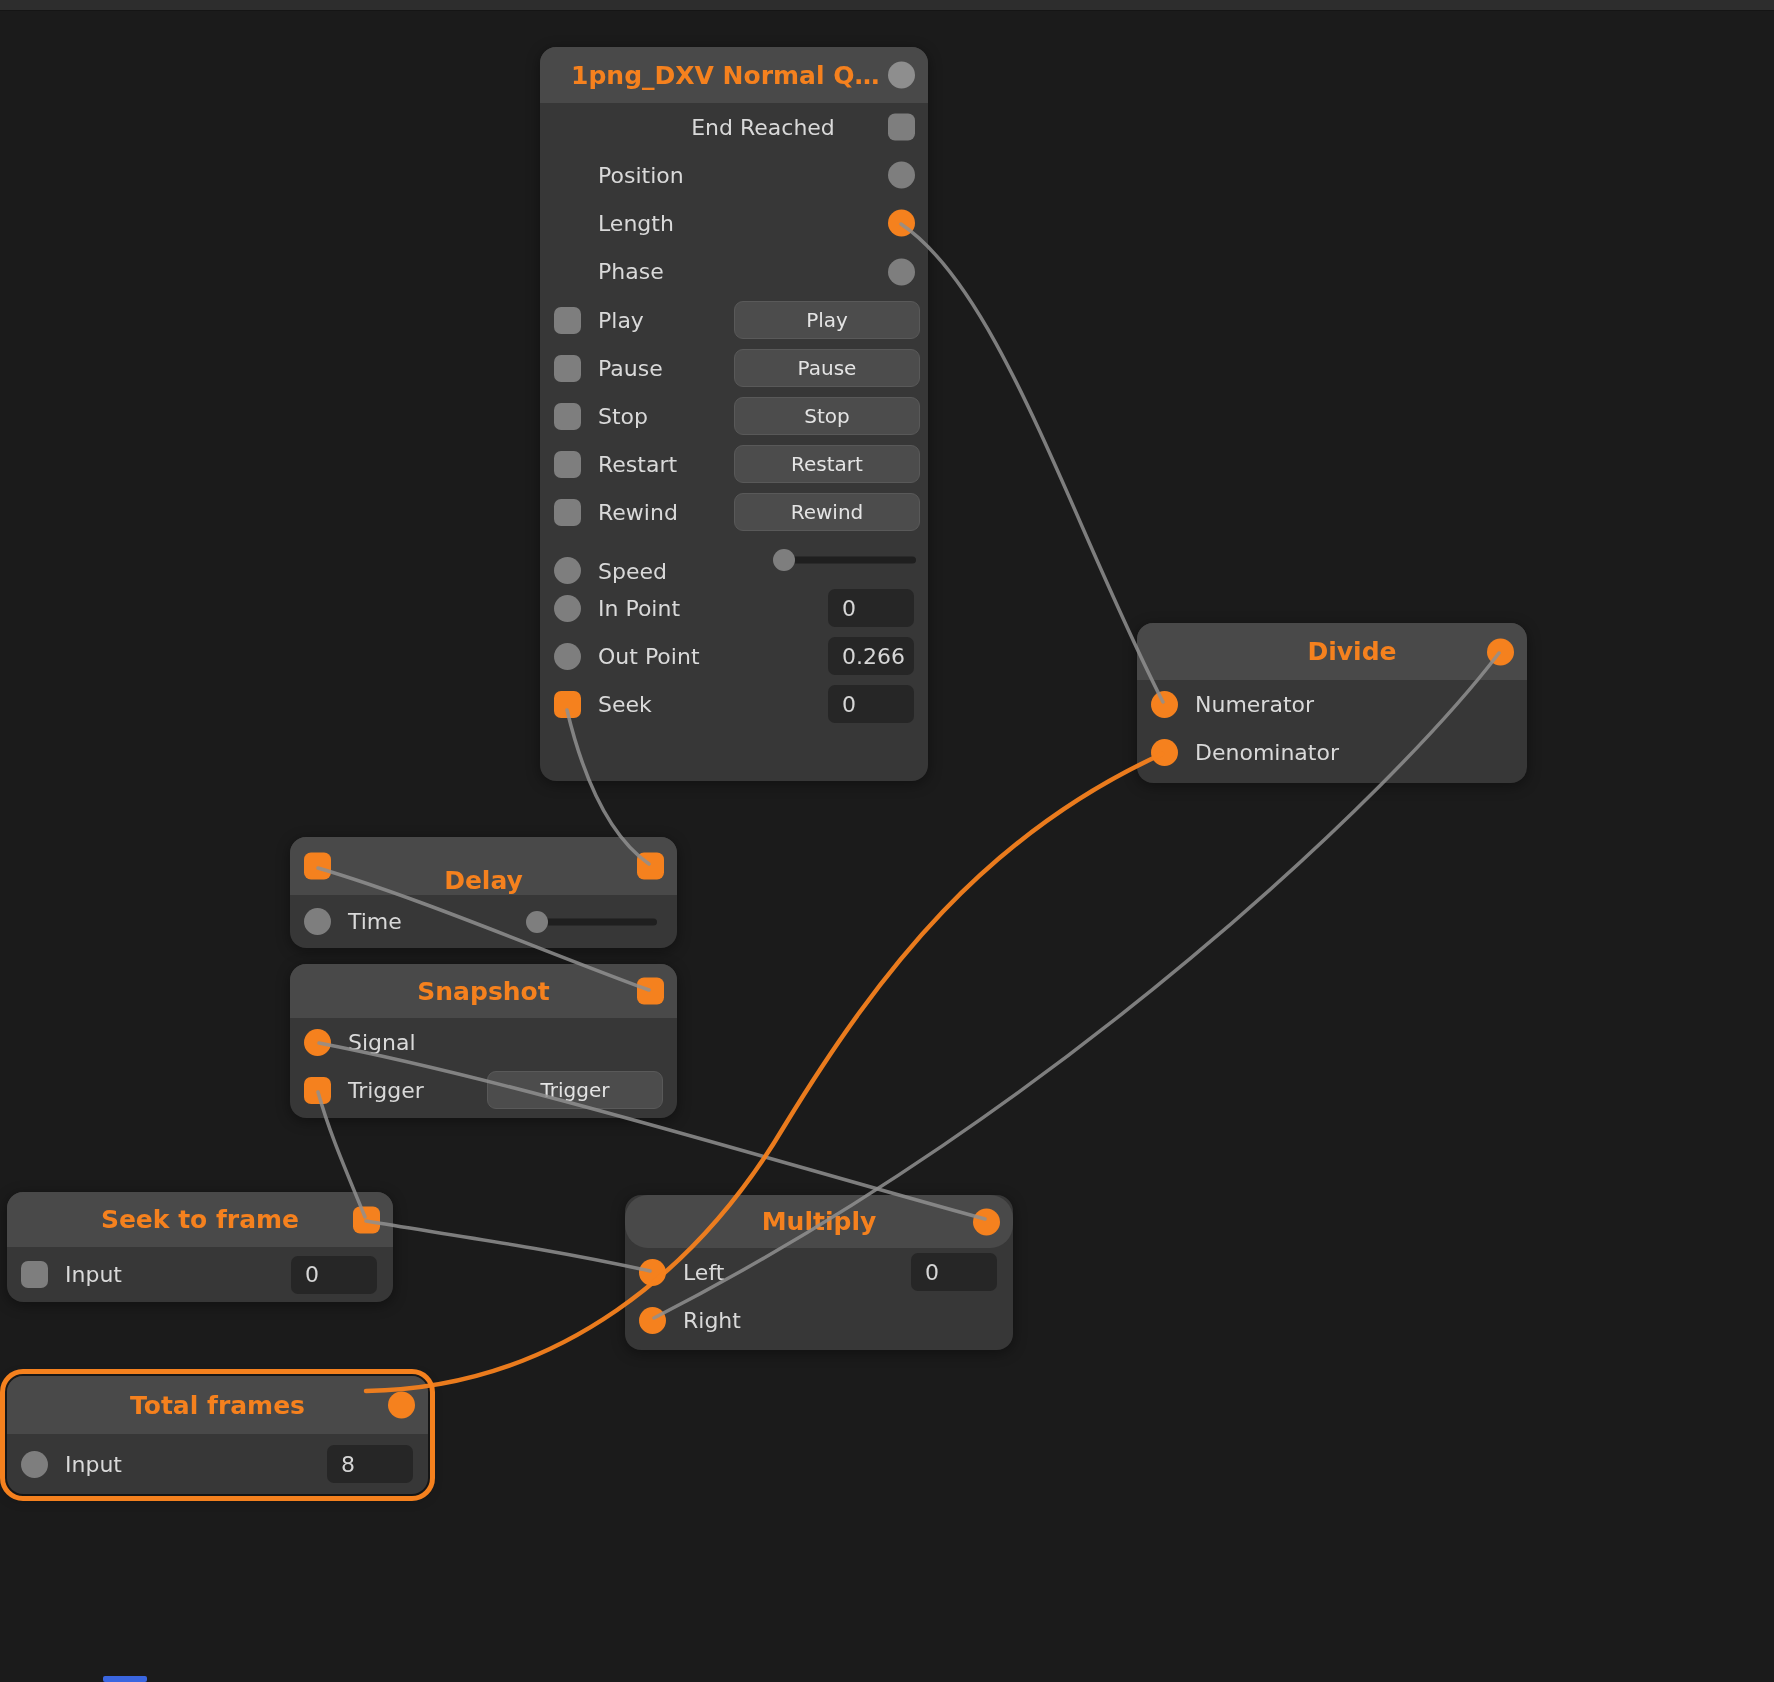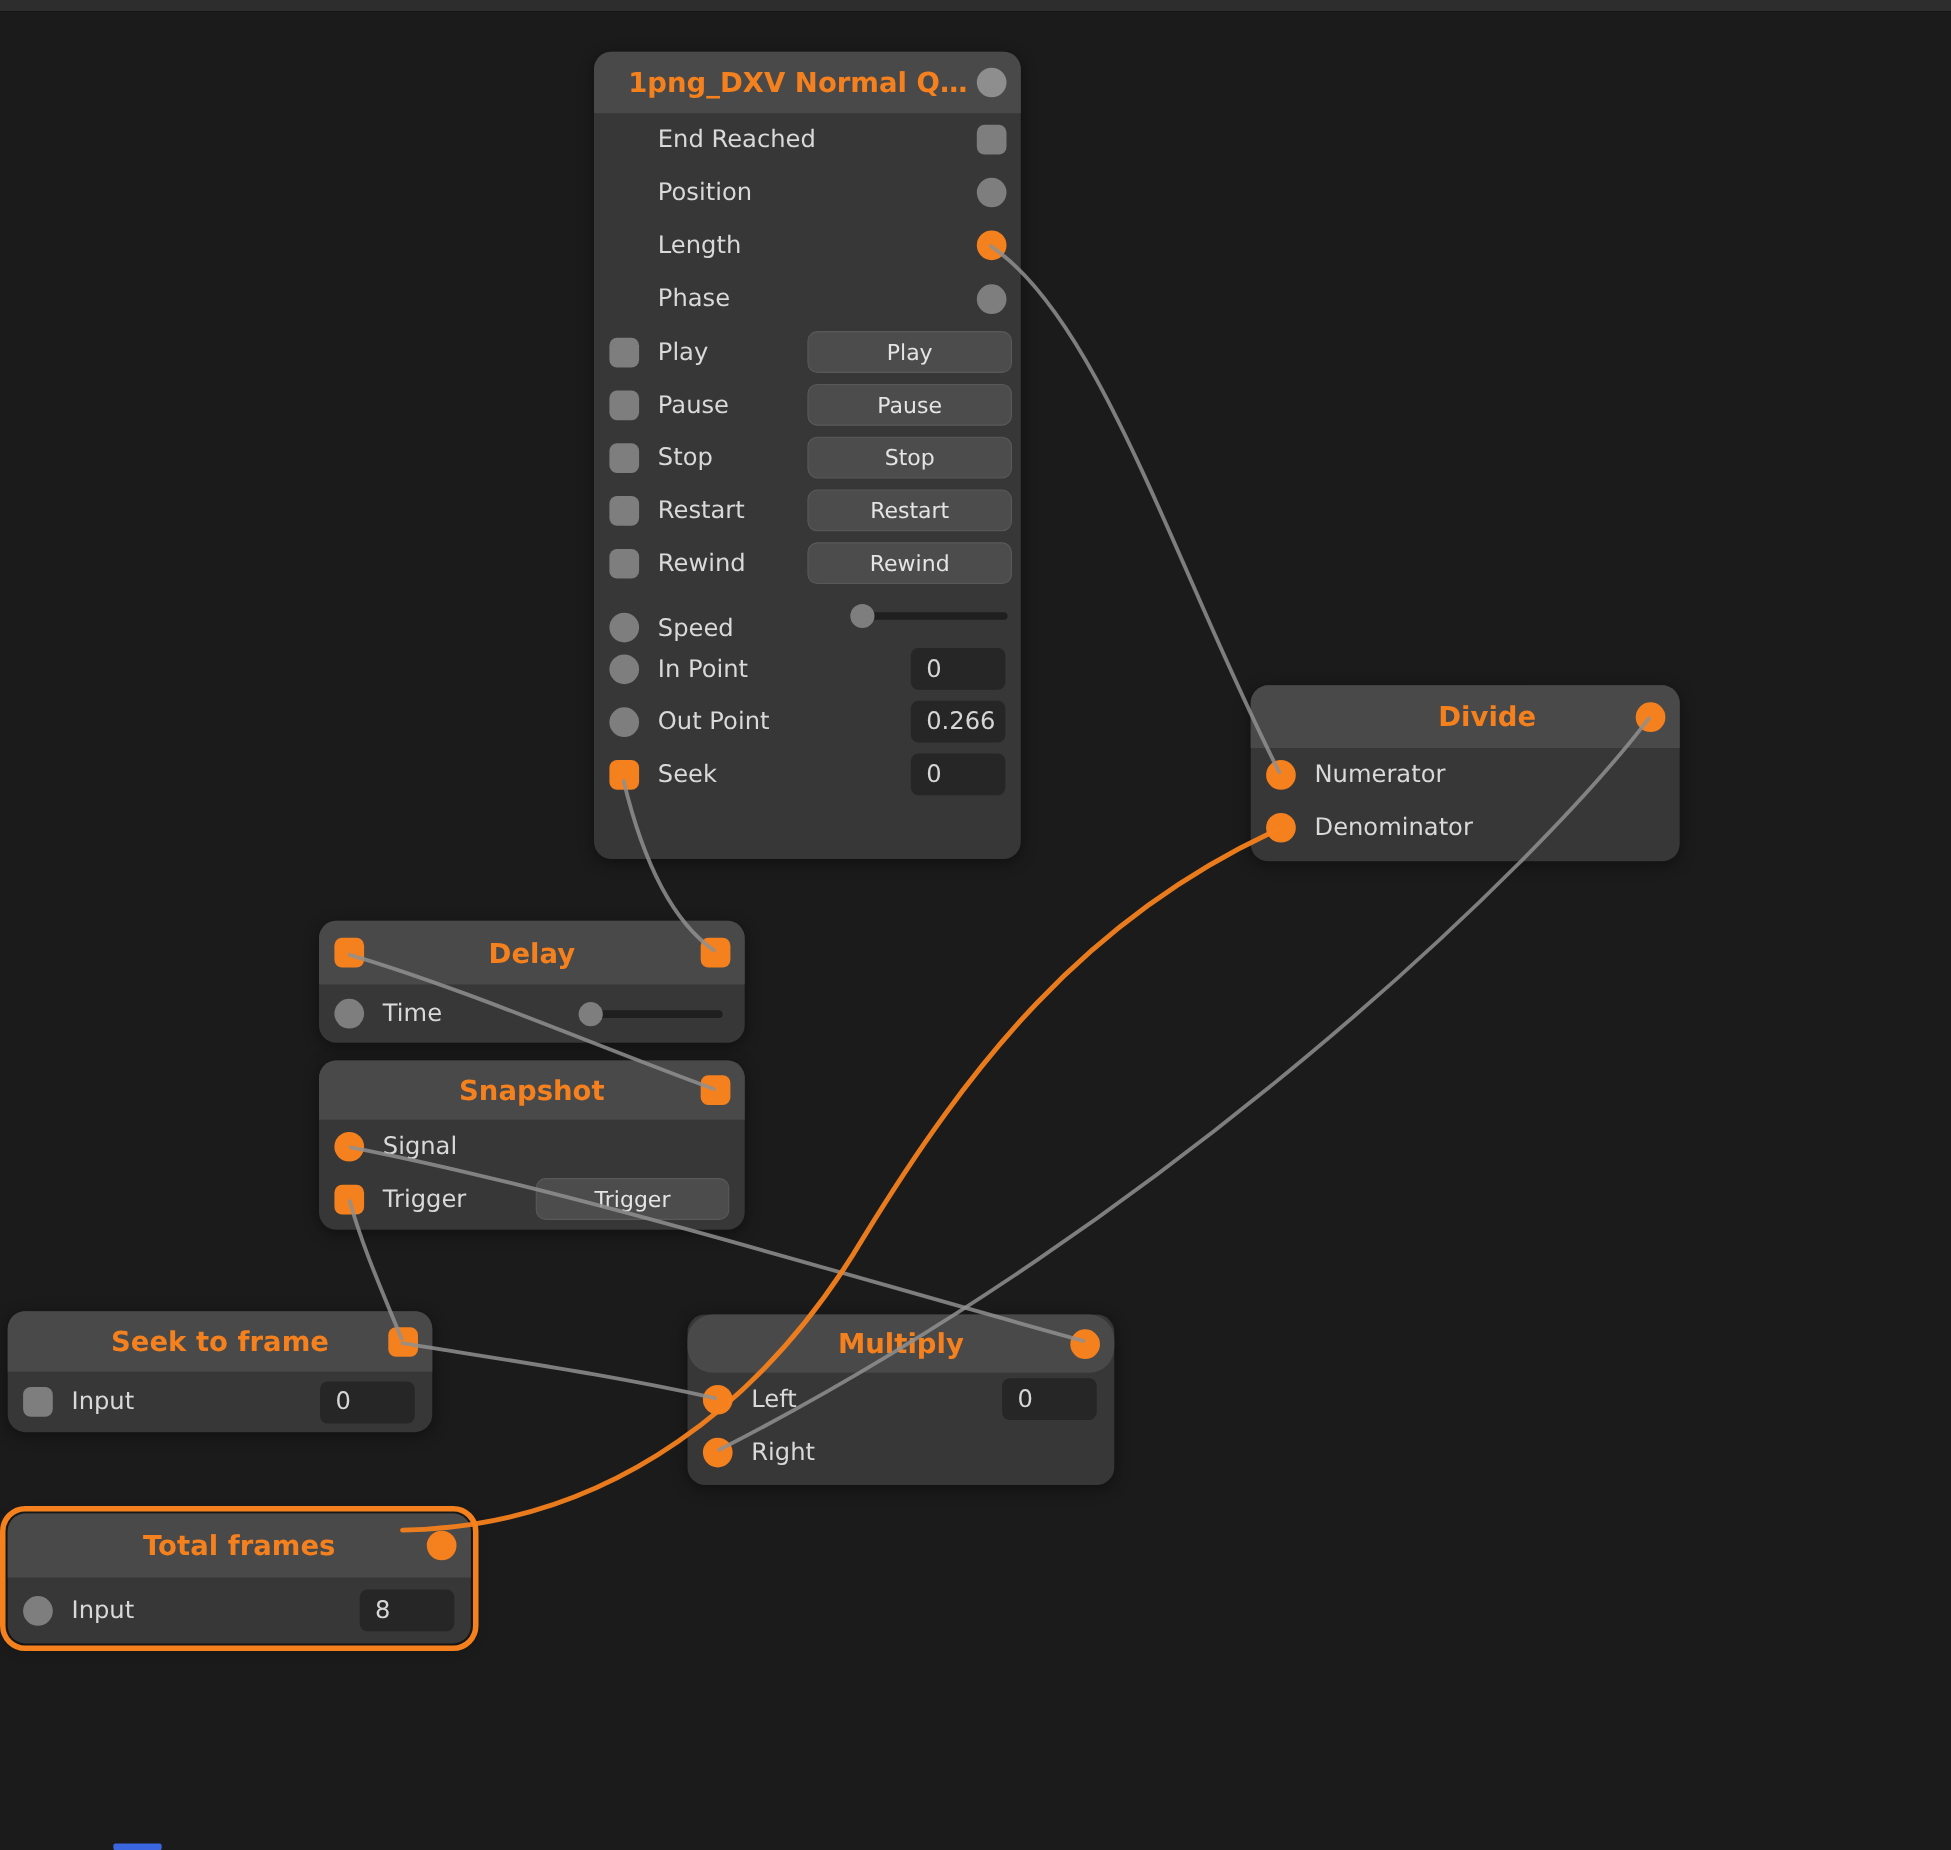--- a/index.html
+++ b/index.html
@@ -84,21 +84,21 @@
 </head>
 <body>
 
 <div class="topbar"></div>
 
 <div class="node" style="left:540px; top:47px; width:388px; height:734px;">
   <div class="node-header" style="height:56px;">
     <div class="node-title">1png_DXV Normal Qu...</div>
     <span class="port circle greyl abs-right"></span>
   </div>
-  <div class="row" style="height:48px;">
+  <div class="row" style="height:48px;justify-content:center;">
     <span class="spacer"></span>
       <span class="label">End Reached</span>
     <span class="port square grey abs-right"></span>
   </div>
   <div class="row" style="height:48px;">
     <span class="spacer"></span>
       <span class="label">Position</span>
     <span class="port circle grey abs-right"></span>
   </div>
   <div class="row" style="height:48px;">
@@ -168,21 +168,21 @@
     <span class="port circle orange"></span>
     <span class="label">Numerator</span>
   </div>
   <div class="row" style="height:48px;">
     <span class="port circle orange"></span>
     <span class="label">Denominator</span>
   </div>
 </div>
 
 <div class="node" style="left:290px; top:837px; width:387px; height:111px;">
-  <div class="node-header" style="height:58px;">
+  <div class="node-header" style="height:58px;align-items:flex-end;">
     <span class="port square orange abs-left"></span>
     <div class="node-title">Delay</div>
     <span class="port square orange abs-right"></span>
   </div>
   <div class="row" style="height:53px;">
     <span class="port circle grey"></span>
     <span class="label">Time</span>
     <div class="slider-track" style="left:247px; width:120px;"></div>
     <div class="slider-knob" style="left:236px;"></div>
   </div>

